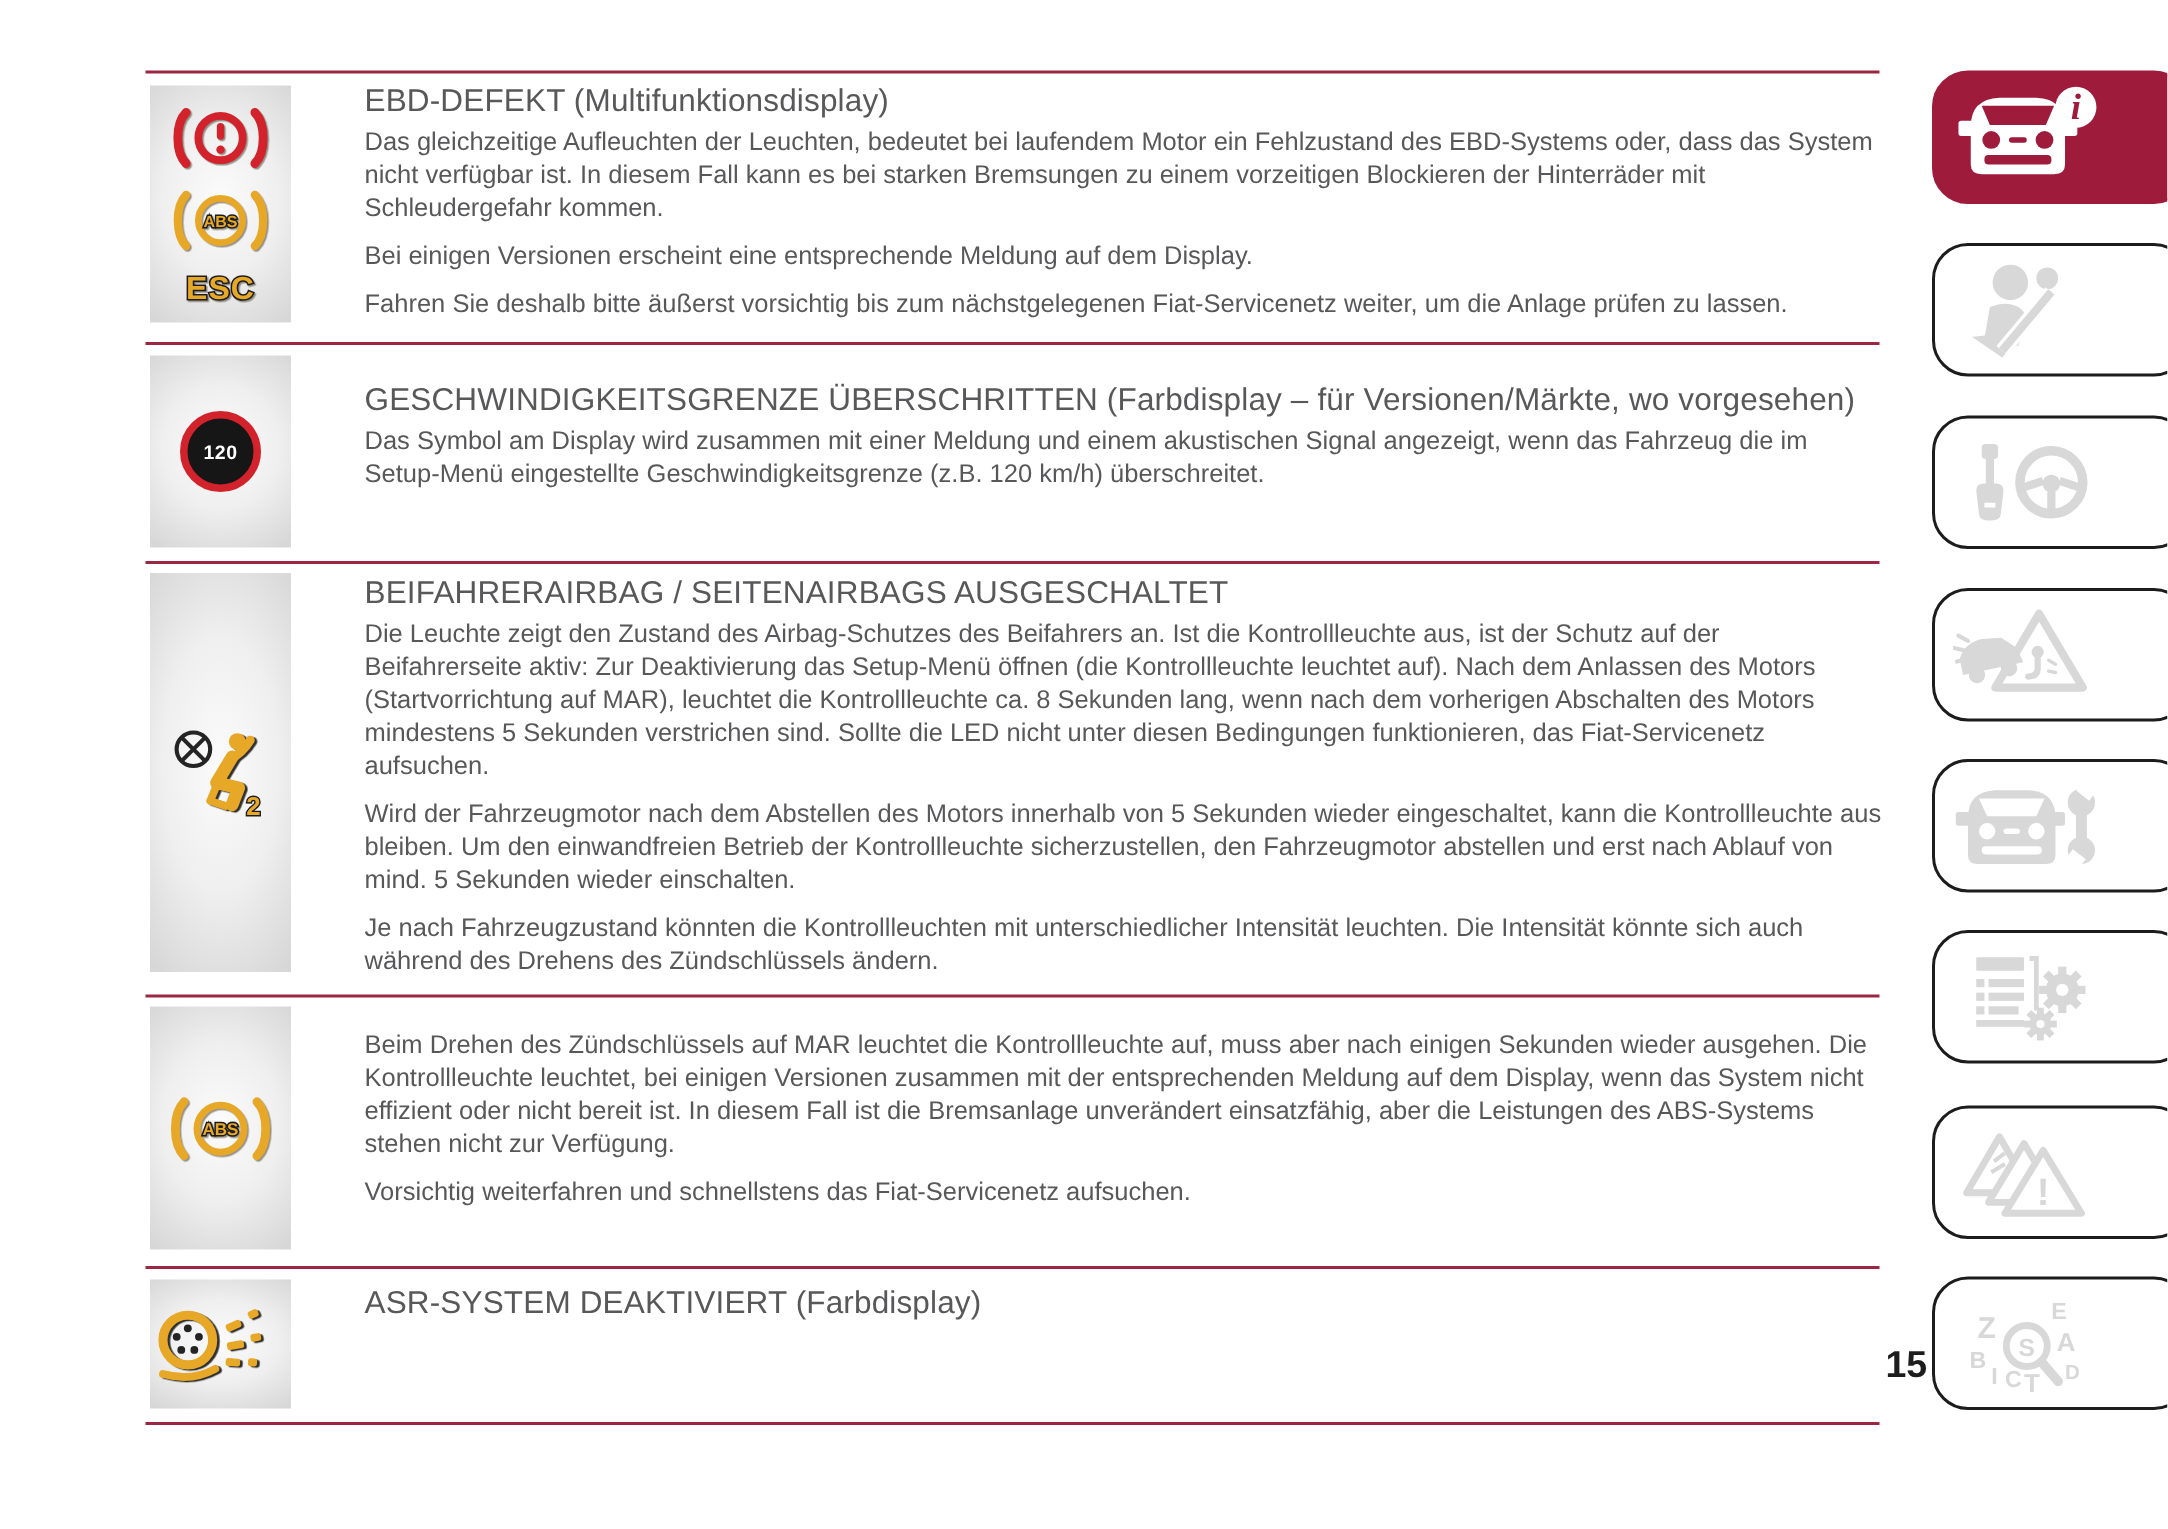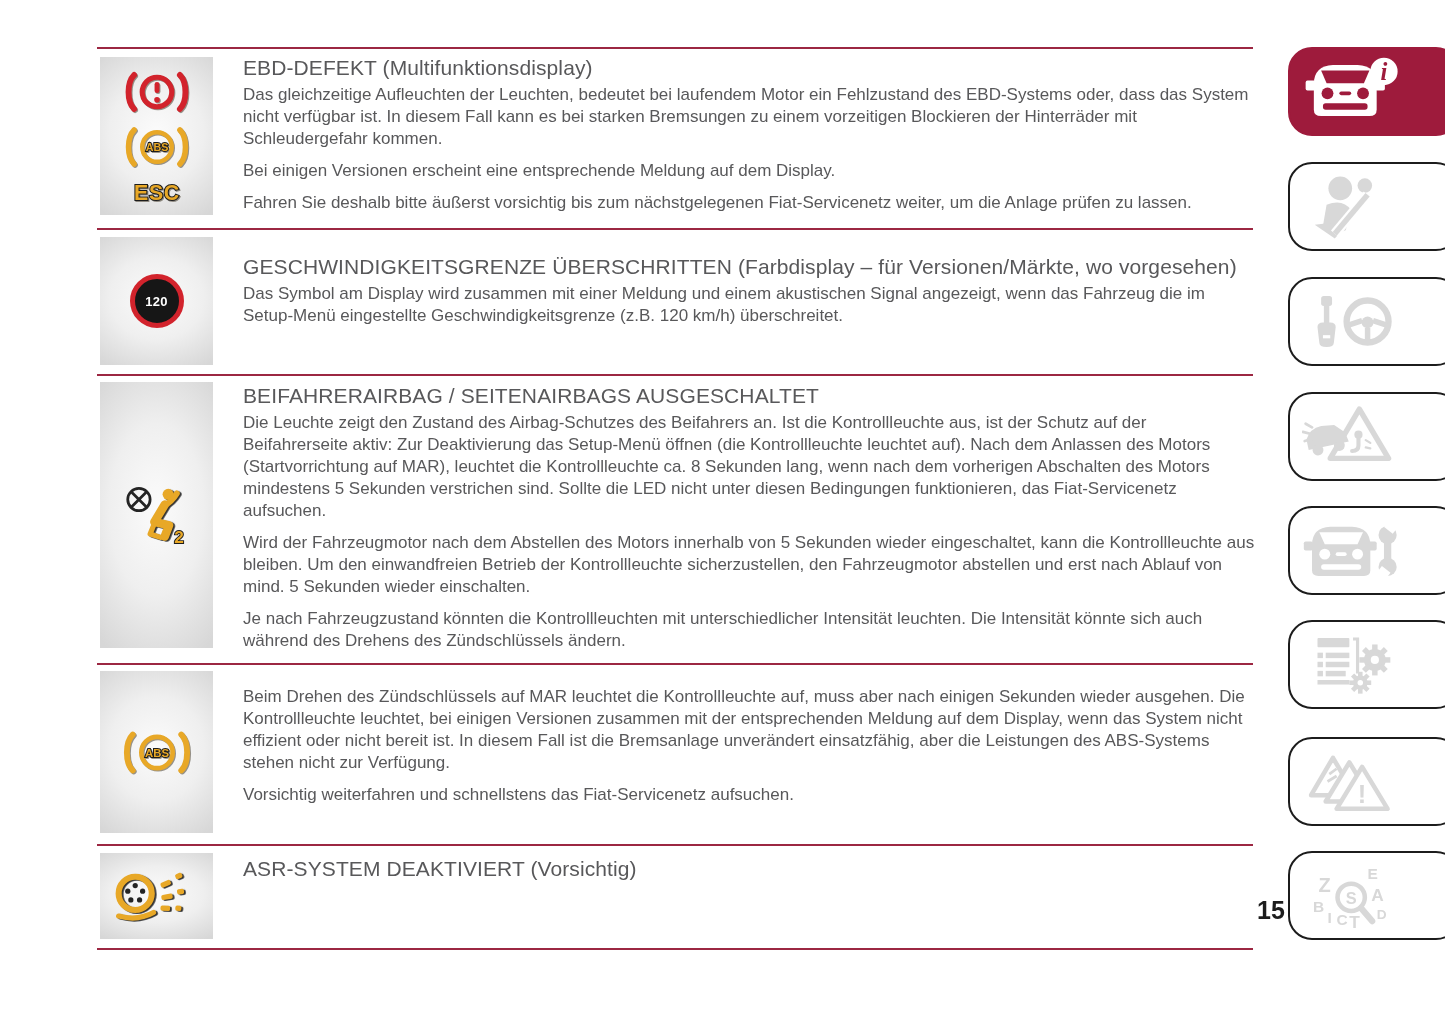--- a/index.html
+++ b/index.html
@@ -1,19 +1,19 @@
 <!DOCTYPE html>
 <html><head>
 <meta charset="utf-8">
 <style>
   html,body{margin:0;padding:0;background:#ffffff;}
   .page{position:relative;width:1445px;height:1019px;background:#ffffff;overflow:hidden;
         font-family:"Liberation Sans",sans-serif;}
   .rule{position:absolute;left:97px;width:1156px;height:2px;background:#9c2742;}
-  .icon-box{position:absolute;left:100px;width:113px;
+  .icon-box{position:absolute;left:100px;width:94px;
         background:radial-gradient(ellipse 80% 62% at 50% 48%, #fbfbfb 0%, #efefef 52%, #d7d7d7 100%);
         display:flex;flex-direction:column;align-items:center;justify-content:center;gap:9px;}
   .text-block{position:absolute;left:243px;width:1012px;color:#58585a;font-size:17px;line-height:22px;}
   .text-block h3{font-size:21px;font-weight:400;margin:0 0 5px 0;letter-spacing:.1px;}
   .text-block p{margin:0 0 10px 0;}
   .speed-sign{width:44px;height:44px;border-radius:50%;background:#161616;border:5px solid #d2232c;
         color:#ffffff;font-weight:bold;font-size:13px;display:flex;align-items:center;justify-content:center;
         letter-spacing:.3px;}
   .yellow-shadow{filter:drop-shadow(2px 1.5px 0 rgba(25,25,25,.9));}
   .wl{filter:drop-shadow(1px 1px 0 rgba(35,25,5,.45));}
@@ -130,21 +130,21 @@
       <g fill="#242424">
         <circle cx="31" cy="27" r="3"></circle>
           <circle cx="22.5" cy="33.5" r="3"></circle>
           <circle cx="26" cy="43.5" r="3"></circle>
         <circle cx="36" cy="43.5" r="3"></circle>
           <circle cx="39.5" cy="33.5" r="3"></circle>
       </g>
     </svg>
   </div>
   <div class="text-block" style="top:858px;">
-    <h3>ASR-SYSTEM DEAKTIVIERT  (Vorsichtig)</h3>
+    <h3>ASR-SYSTEM DEAKTIVIERT  (Farbdisplay)</h3>
   </div>
 
   <div class="tab active" style="top:47px;">
     <svg viewBox="0 0 112 80" width="102" height="73">
       <g fill="#ffffff">
         <rect x="4" y="28" width="11" height="11" rx="2"></rect>
         <rect x="80" y="28" width="11" height="11" rx="2"></rect>
         <path d="M13 32 Q13 12 34 11 L61 11 Q82 12 82 32 L82 60 Q82 67 74 67 L21 67 Q13 67 13 60 Z"></path>
       </g>
       <g fill="#9e1b3c">

